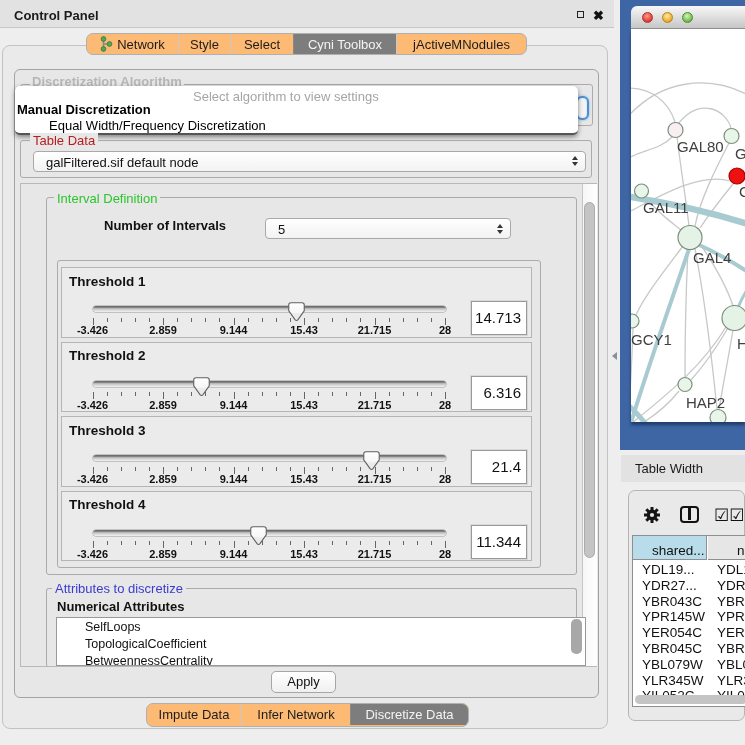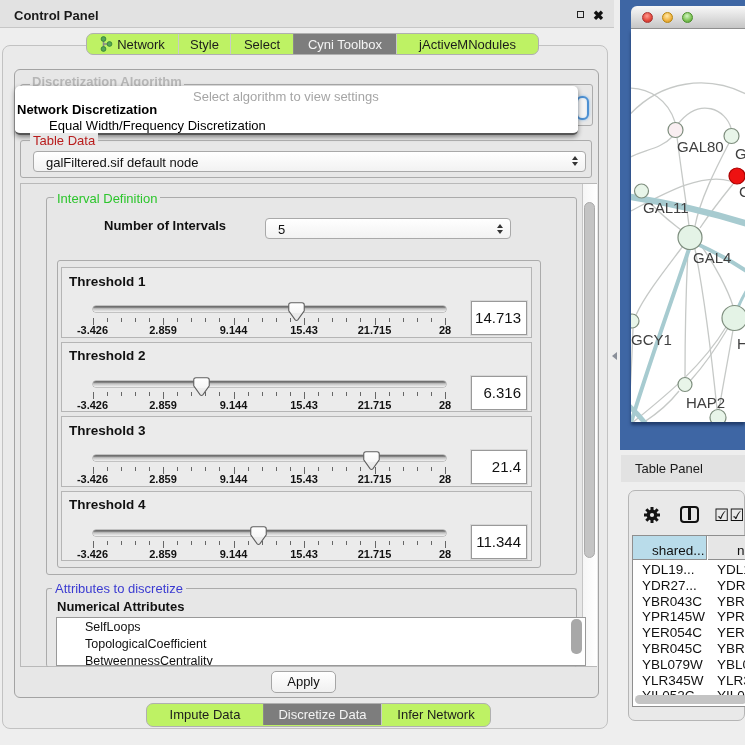--- a/index.html
+++ b/index.html
@@ -7,21 +7,21 @@
 #root { position:relative; width:745px; height:745px; background:#eeeeee; overflow:hidden; font-family:"Liberation Sans", sans-serif; }
 .abs { position:absolute; }
 
 #cpTitle { left:0; top:0; width:614px; height:28px; background:#e2e2e2; border-bottom:1px solid #c6c6c6; }
 #cpTitle span { position:absolute; left:14px; top:8px; font-size:13px; color:#1a1a1a;font-weight:bold; }
 #winSq { left:577px; top:11px; width:7px; height:7px; border:1.5px solid #222; }
 #winX { left:593px; top:8px; font-size:13px; font-weight:bold; color:#111; }
 #outerPanel { left:2px; top:45px; width:606px; height:684px; background:#eaeaea; border:1px solid #c2c2c2; border-radius:8px; }
 #innerPanel { left:14px; top:69px; width:585px; height:629px; background:#e7e7e7; border:1px solid #a3a3a3; border-radius:6px; }
 
-.tabbar { display:flex; height:22px; background:#bef264; border:1px solid #b0b0b0; border-radius:7px; overflow:hidden; }
+.tabbar { display:flex; height:22px; background:#fdba74; border:1px solid #b0b0b0; border-radius:7px; overflow:hidden; }
 .tabbar .tab { font-size:13px; color:#1c1c1c; display:flex; align-items:center; justify-content:center; border-left:1px solid #c9c9c9; }
 .tabbar .tab:first-child { border-left:none; }
 .tabbar .tab.sel { background:#7d7d7d; color:#f4f4f4; border-left:1px solid #8a8a8a; }
 #topTabs { left:86px; top:33px; }
 #botTabs { left:146px; top:703px; height:24px; }
 #botTabs .tab { height:21px; }
 
 .etched { border:1px solid #ababab; border-radius:3px; }
 .gtitle { position:absolute; font-size:13px; background:#e7e7e7; padding:0 3px; }
 
@@ -67,32 +67,32 @@
     <div class="tab" style="width:91px;"><svg width="13" height="16" viewBox="0 0 13 16" style="margin-right:4px;">
           <line x1="3.5" y1="3" x2="3.5" y2="13" stroke="#888" stroke-width="1.5"></line>
           <line x1="3.5" y1="8" x2="9" y2="8" stroke="#888" stroke-width="1.5"></line>
           <circle cx="3.5" cy="3" r="2.4" fill="#57a557" stroke="#2e7d32" stroke-width="0.8"></circle>
           <circle cx="9.5" cy="8" r="2.4" fill="#57a557" stroke="#2e7d32" stroke-width="0.8"></circle>
           <circle cx="3.5" cy="13" r="2.4" fill="#57a557" stroke="#2e7d32" stroke-width="0.8"></circle>
         </svg>Network</div>
     <div class="tab" style="width:52px;">Style</div>
     <div class="tab" style="width:63px;">Select</div>
     <div class="tab sel" style="width:103px;">Cyni Toolbox</div>
-    <div class="tab" style="width:142px;">jActiveMNodules</div>
+    <div class="tab" style="width:130px;">jActiveMNodules</div>
   </div>
 
   <div class="abs" id="innerPanel"></div>
 
   <div class="abs etched" style="left:20px; top:84px; width:573px; height:42px;"></div>
   <div class="abs" style="left:30px; top:74px; font-size:13px; font-weight:bold; color:#b6b6b6; background:#e7e7e7; padding:0 2px;">Discretization Algorithm</div>
   <div class="abs" style="left:576px; top:96px; width:13px; height:24px; border:2px solid #4d90d2; border-radius:6px; background:#f4f4f4; box-shadow:0 0 3px #86b7e6, inset 0 0 2px #b9d6ef;"></div>
 
   <div class="abs" id="popup">
     <div style="position:absolute; left:178px; top:3px; font-size:13px; color:#a5a5a5;">Select algorithm to view settings</div>
-    <div style="position:absolute; left:2px; top:16px; font-size:13px; font-weight:bold; color:#000;">Network Discretization</div>
+    <div style="position:absolute; left:2px; top:16px; font-size:13px; font-weight:bold; color:#000;">Manual Discretization</div>
     <div style="position:absolute; left:2px; top:32px; font-size:13px; color:#000;margin-left:32px;">Equal Width/Frequency Discretization</div>
   </div>
 
   <div class="abs etched" style="left:20px; top:140px; width:572px; height:38px;"></div>
   <div class="abs gtitle" style="left:30px; top:133px; color:#b91c1c;">Table Data</div>
   <div class="combo" style="left:33px; top:151px; width:553px; height:21px;">
       <span style="position:absolute; left:12px; top:3px;">galFiltered.sif default node</span>
     <div class="ar" style="top:4px;">
         <div class="up"></div>
         <div class="dn"></div>
@@ -326,23 +326,23 @@
   <div class="abs" style="left:56px; top:617px; width:530px; height:49px; background:#fff; border:1px solid #999; overflow:hidden;">
     <div style="position:absolute; left:28px; top:2px; font-size:12.5px; color:#111;">SelfLoops</div>
     <div style="position:absolute; left:28px; top:19px; font-size:12.5px; color:#111;">TopologicalCoefficient</div>
     <div style="position:absolute; left:28px; top:36px; font-size:12.5px; color:#111;">BetweennessCentrality</div>
     <div style="position:absolute; right:3px; top:1px; width:11px; height:35px; background:#a8a8a8; border-radius:5px;"></div>
   </div>
 
   <div class="abs" style="left:271px; top:671px; width:65px; height:22px; background:linear-gradient(#ffffff,#f0f0f0); border:1px solid #a6a6a6; border-radius:5px; text-align:center; font-size:13px; line-height:20px; color:#111;">Apply</div>
 
   <div class="abs tabbar" id="botTabs">
-    <div class="tab" style="width:116px;">Impute Data</div>
+    <div class="tab" style="width:94px;">Impute Data</div>
+    <div class="tab" style="width:109px;">Infer Network</div>
     <div class="tab sel" style="width:118px;">Discretize Data</div>
-    <div class="tab" style="width:109px;">Infer Network</div>
   </div>
 
   <div class="abs" style="left:612px; top:352px; width:0; height:0; border-top:4px solid transparent; border-bottom:4px solid transparent; border-right:5px solid #8a8f99;"></div>
 
   <div class="abs" id="netwin"></div>
   <div class="abs" id="nettitle"></div>
   <div class="abs light" style="left:642px; background:radial-gradient(circle at 4px 3px,#ff9a90,#e2463a 60%,#b02c22); border:0.5px solid #a33;"></div>
   <div class="abs light" style="left:662px; background:radial-gradient(circle at 4px 3px,#ffe9a8,#efb13e 60%,#c78a1e); border:0.5px solid #b8860b;"></div>
   <div class="abs light" style="left:682px; background:radial-gradient(circle at 4px 3px,#d2f5c0,#7cc254 60%,#4e9430); border:0.5px solid #4a8f2c;"></div>
   <div class="abs" id="netcanvas">
@@ -392,21 +392,21 @@
         <text x="643" y="213">GAL11</text>
         <text x="693" y="262.5">GAL4</text>
         <text x="631" y="345">GCY1</text>
         <text x="737" y="349">HA</text>
         <text x="686" y="408">HAP2</text>
       </g>
     </svg>
   </div>
 
   <div class="abs" id="tpTitle">
-      <span style="position:absolute; left:14px; top:6px; font-size:13px; color:#1a1a1a;">Table Panel</span>
+      <span style="position:absolute; left:14px; top:6px; font-size:13px; color:#1a1a1a;">Table Width</span>
     </div>
   <div class="abs" id="tpBox"></div>
 
   <svg class="abs" style="left:643px; top:506px;" width="18" height="18" viewBox="0 0 18 18">
       <g fill="#151515">
         <circle cx="9" cy="9" r="5.4"></circle>
         <g stroke="#151515" stroke-width="3">
           <line x1="9" y1="1" x2="9" y2="17"></line>
           <line x1="1" y1="9" x2="17" y2="9"></line>
           <line x1="3.3" y1="3.3" x2="14.7" y2="14.7"></line>

